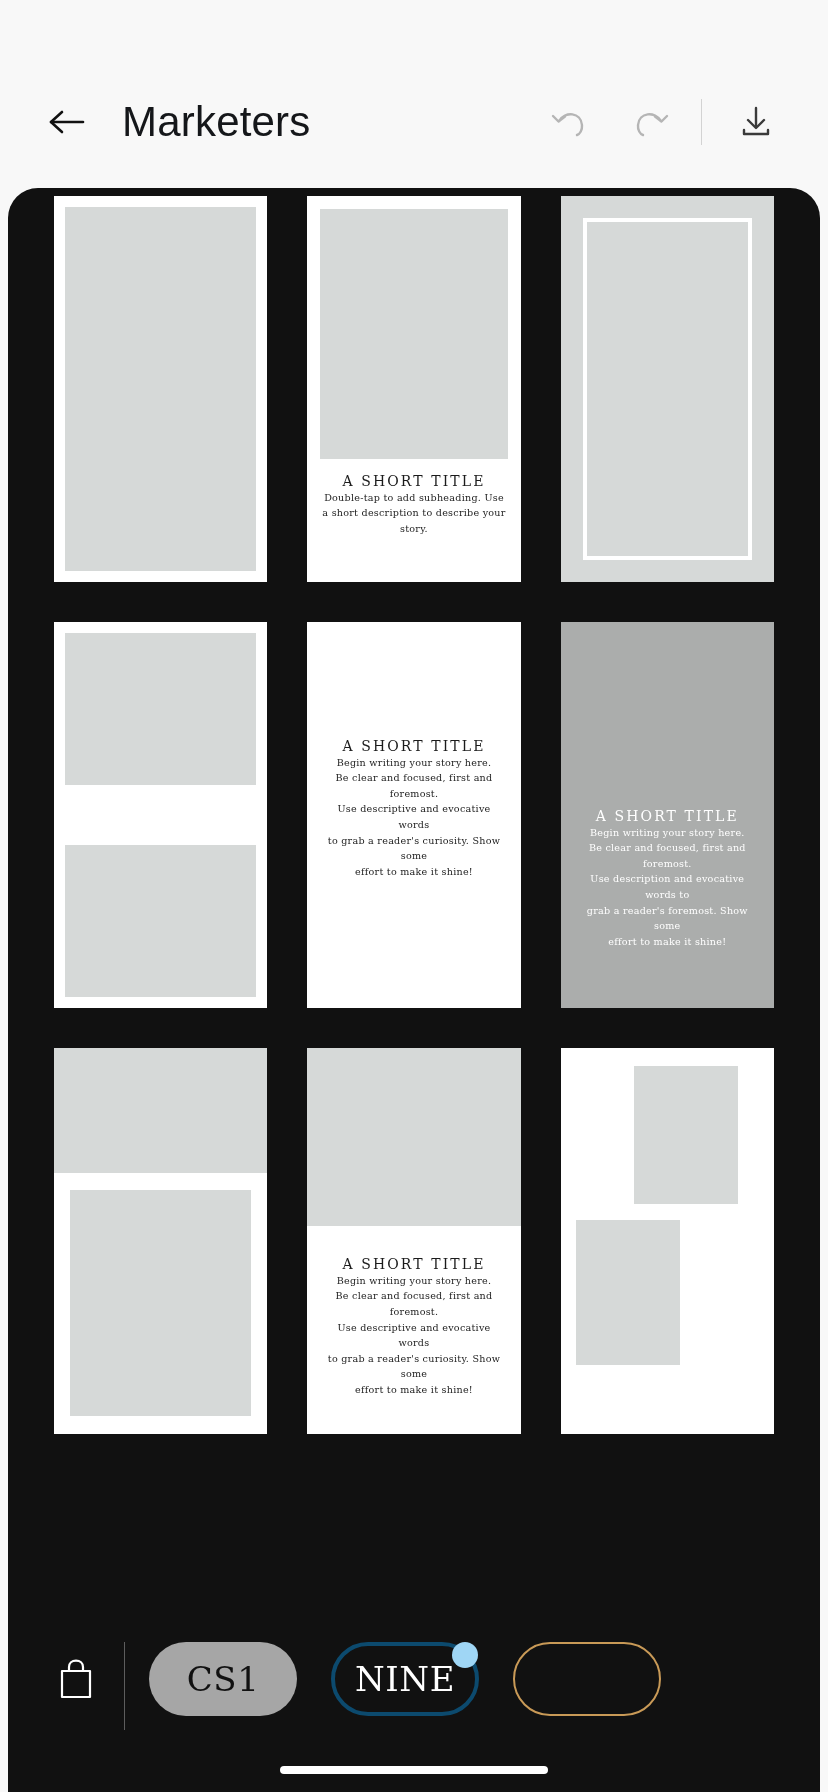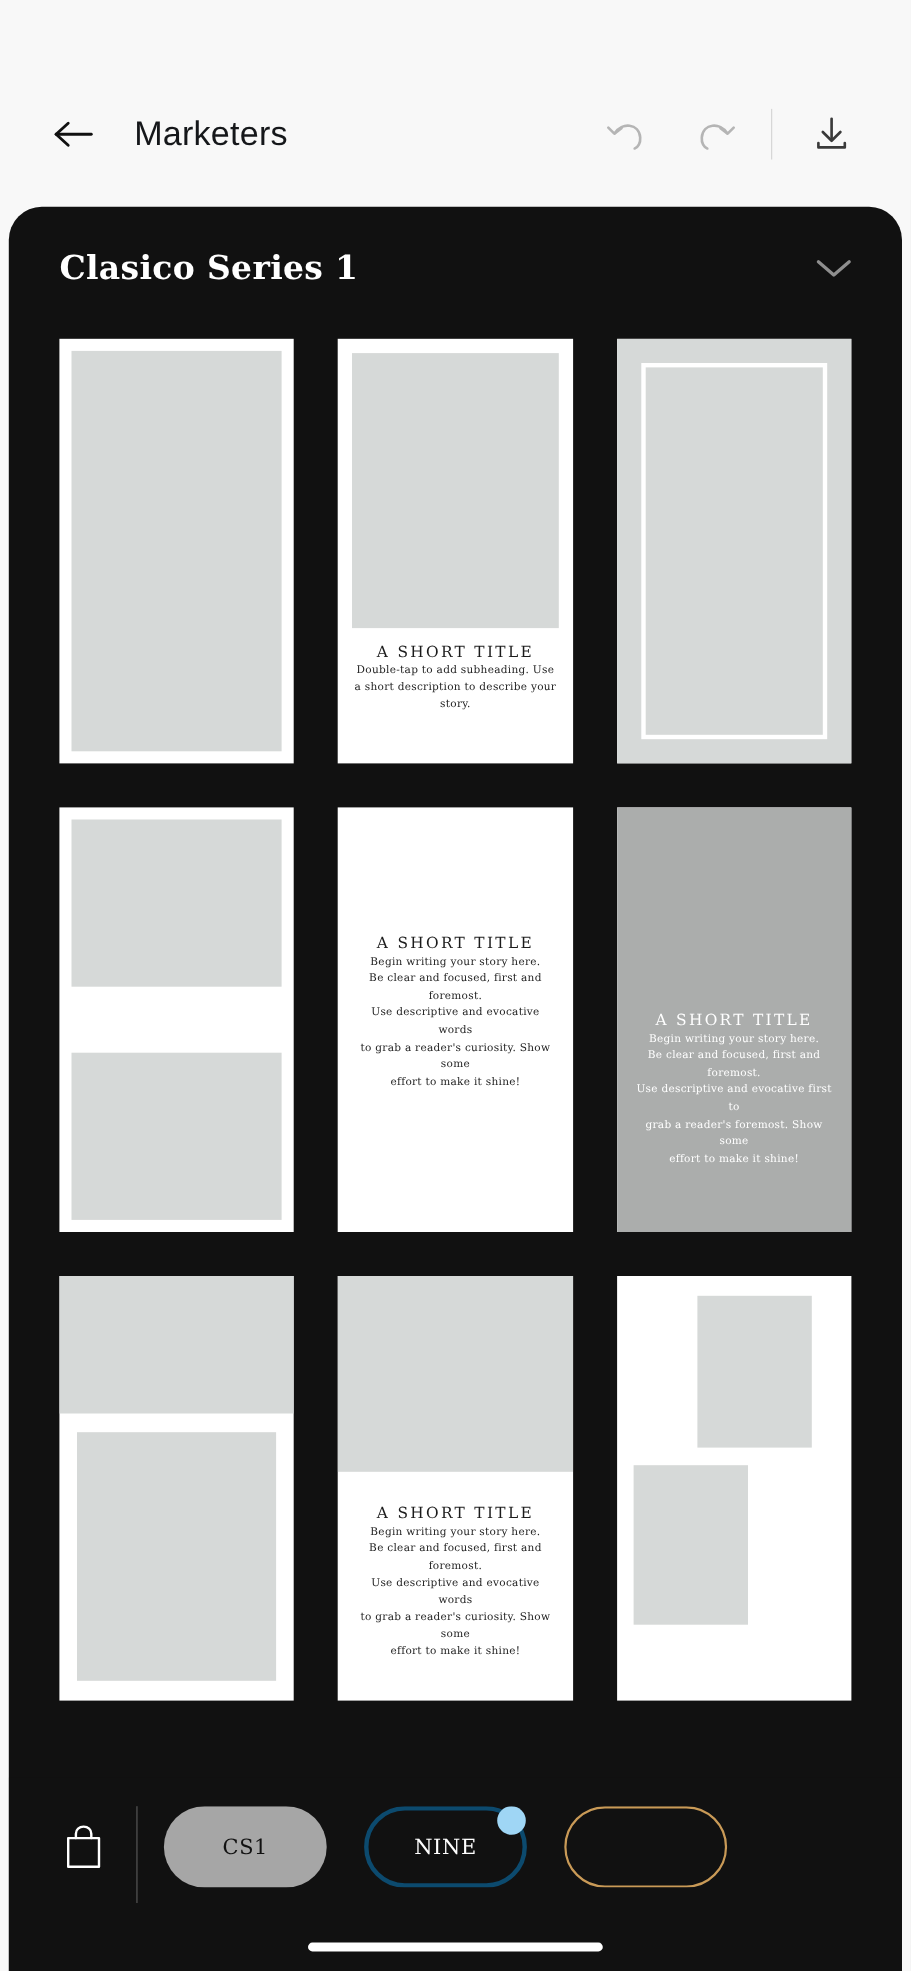--- a/index.html
+++ b/index.html
@@ -22,21 +22,21 @@
     padding: 0 44px 0 40px;
     background: #f8f8f8;
   }
   .back-btn {
     width: 54px; height: 54px;
     display: flex; align-items: center; justify-content: center;
     flex: 0 0 auto;
   }
   .page-title {
     font-family: "Liberation Sans", sans-serif;
-    font-size: 31px;
+    font-size: 42px;
     font-weight: 400;
     color: #15171a;
     margin-left: 28px;
     letter-spacing: .2px;
   }
   .header-spacer { flex: 1 1 auto; }
   .hdr-icon {
     width: 56px; height: 56px;
     display: flex; align-items: center; justify-content: center;
     flex: 0 0 auto;
@@ -175,21 +175,21 @@
   .pill {
     position: relative;
     flex: 0 0 auto;
     width: 148px; height: 74px;
     border-radius: 37px;
     display: flex; align-items: center; justify-content: center;
     background: transparent;
   }
   .pill .pill-label {
     font-family: "DejaVu Serif", "Liberation Serif", serif;
-    font-size: 19px;
+    font-size: 34px;
     font-weight: 400;
     letter-spacing: .6px;
   }
   .pill.active { background: #a6a6a6; }
   .pill.active .pill-label { color: #111111; }
   .pill.outline-white { border: 4px solid #0c4a6e; }
   .pill.outline-white .pill-label { color: #ffffff; }
   .pill.outline-blue { border: 2px solid #9ec9dd; }
   .pill.outline-blue .pill-label { color: #9ec9dd; }
   .pill.outline-gold { border: 2px solid #c99a57; }
@@ -252,29 +252,20 @@
       <svg width="38" height="38" viewBox="0 0 38 38">
         <path d="M19 5 V24" stroke="#3a3a3a" stroke-width="2.4" fill="none" stroke-linecap="round"></path>
         <path d="M11 17 L19 25 L27 17" stroke="#3a3a3a" stroke-width="2.4" fill="none" stroke-linecap="round" stroke-linejoin="round"></path>
         <path d="M7 27 V31 H31 V27" stroke="#3a3a3a" stroke-width="2.4" fill="none" stroke-linecap="round" stroke-linejoin="round"></path>
       </svg>
     </div>
   </div>
 
   <div class="sheet">
 
-    <div class="series-bar">
-      <div class="series-title">Clasico Series 1</div>
-      <div class="series-spacer"></div>
-      <div class="chevron-btn">
-        <svg width="36" height="22" viewBox="0 0 36 22">
-          <path d="M4 5 L18 17 L32 5" stroke="#8f8f8f" stroke-width="3" fill="none" stroke-linecap="round" stroke-linejoin="round"></path>
-        </svg>
-      </div>
-    </div>
 
     <div class="grid">
 
       <div class="tcard">
         <div class="c1-inner ph"></div>
       </div>
 
       <div class="tcard">
         <div class="c2-photo ph"></div>
         <div class="c2-text">
@@ -306,21 +297,21 @@
         </div>
       </div>
 
       <div class="tcard on-gray">
         <div class="c6-bg"></div>
         <div class="c6-text">
           <div class="t-title">A SHORT TITLE</div>
           <div class="t-body">
             <div>Begin writing your story here.</div>
             <div>Be clear and focused, first and foremost.</div>
-            <div>Use descriptive and evocative first to</div>
+            <div>Use description and evocative words to</div>
             <div>grab a reader's foremost. Show some</div>
             <div>effort to make it shine!</div>
           </div>
         </div>
       </div>
 
       <div class="tcard">
         <div class="c7-a ph"></div>
         <div class="c7-b ph"></div>
       </div>

